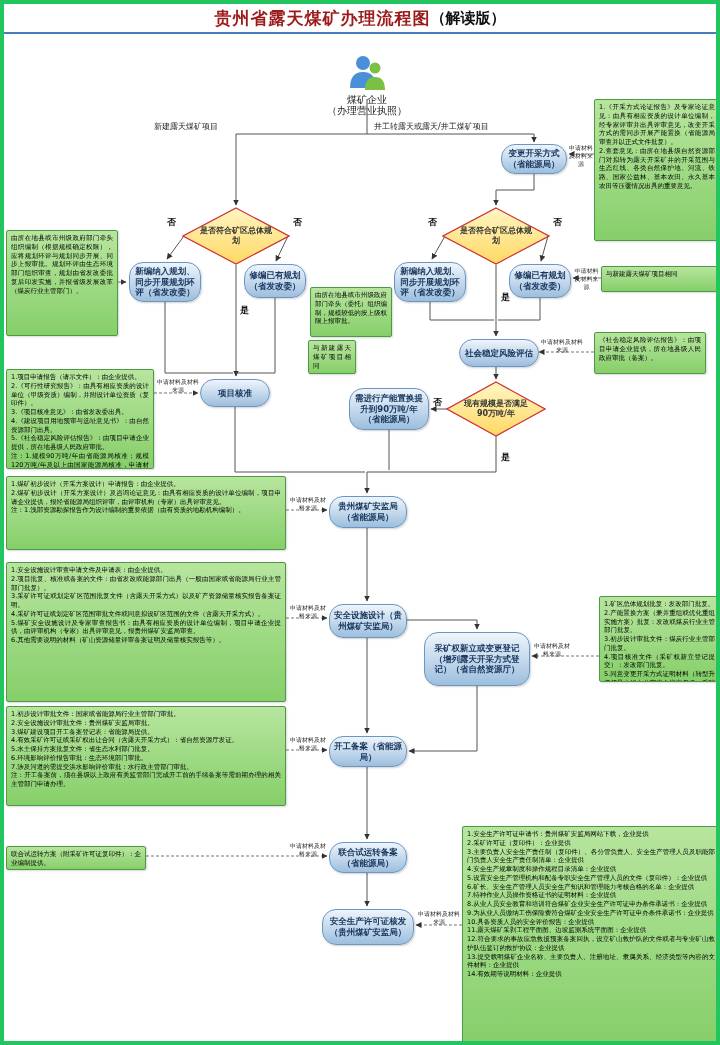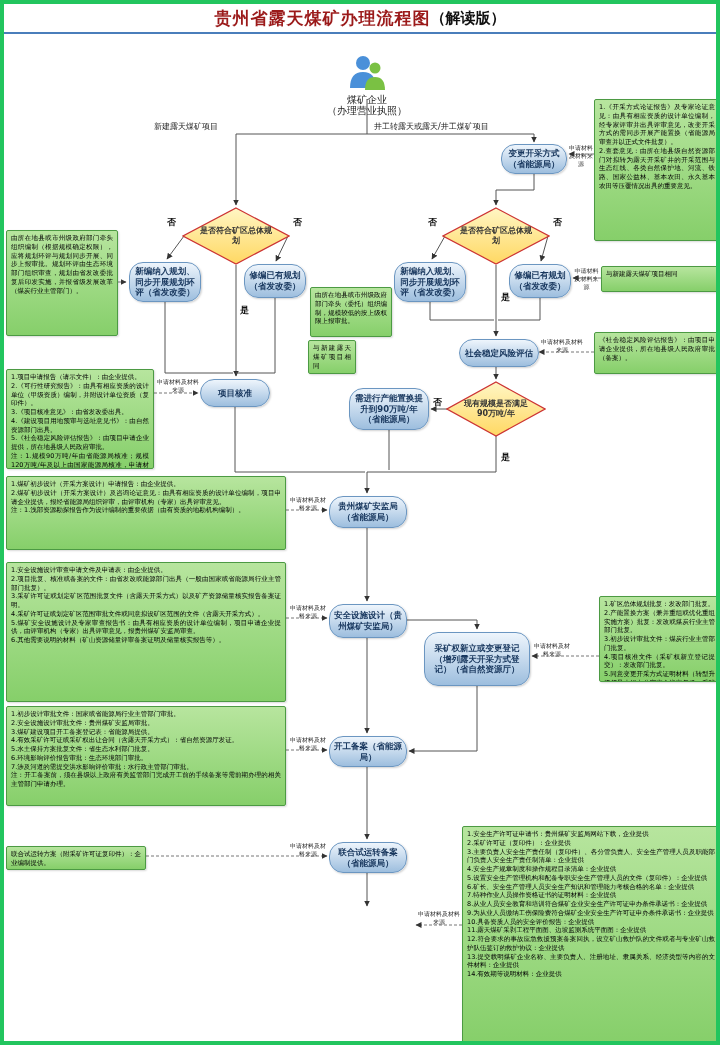--- a/index.html
+++ b/index.html
@@ -131,28 +131,29 @@
         <polygon points="50,1 99,28 50,55 1,28" fill="url(#diagrad)" stroke="#c33" stroke-width="1.2"></polygon>
       </svg>
     <div class="dtext">现有规模是否满足90万吨/年</div>
   </div>
 
   <div class="node" style="left:325px;top:492px;width:78px;height:32px">贵州煤矿安监局（省能源局）</div>
   <div class="node" style="left:325px;top:600px;width:78px;height:34px">安全设施设计（贵州煤矿安监局）</div>
   <div class="node" style="left:420px;top:628px;width:106px;height:54px">采矿权新立或变更登记（增列露天开采方式登记）（省自然资源厅）</div>
   <div class="node" style="left:325px;top:732px;width:78px;height:31px">开工备案（省能源局）</div>
   <div class="node" style="left:325px;top:838px;width:78px;height:31px">联合试运转备案（省能源局）</div>
+  <div class="node" style="left:318px;top:905px;width:92px;height:36px">安全生产许可证核发（贵州煤矿安监局）</div>
 
   <div class="green" style="left:590px;top:95px;width:126px;height:142px">1.《开采方式论证报告》及专家论证意见：由具有相应资质的设计单位编制，经专家评审并出具评审意见，改变开采方式的需同步开展产能置换（省能源局审查并以正式文件批复）。
 2.查套意见：由所在地县级自然资源部门对拟转为露天开采矿井的开采范围与生态红线、各类自然保护地、河流、铁路、国家公益林、基本农田、永久基本农田等压覆情况出具的重要意见。</div>
   <div class="green" style="left:306px;top:283px;width:82px;height:50px">由所在地县或市州级政府部门牵头（委托）组织编制，规模较低的按上级权限上报审批。</div>
   <div class="green" style="left:2px;top:226px;width:112px;height:106px">由所在地县或市州级政府部门牵头组织编制（根据规模确定权限），应将规划环评与规划同步开展、同步上报审批。规划环评由生态环境部门组织审查，规划由省发改委批复后印发实施，并报省级发展改革（煤炭行业主管部门）。</div>
   <div class="green" style="left:304px;top:336px;width:48px;height:34px">与新建露天煤矿项目相同</div>
   <div class="green" style="left:597px;top:262px;width:118px;height:26px">与新建露天煤矿项目相同</div>
-  <div class="green" style="left:590px;top:328px;width:126px;height:42px">《社会稳定风险评估报告》：由项目申请企业提供，所在地县级人民政府审批（备案）。</div>
+  <div class="green" style="left:590px;top:328px;width:112px;height:42px">《社会稳定风险评估报告》：由项目申请企业提供，所在地县级人民政府审批（备案）。</div>
   <div class="green" style="left:2px;top:365px;width:148px;height:100px">1.项目申请报告（请示文件）：由企业提供。
 2.《可行性研究报告》：由具有相应资质的设计单位（甲级资质）编制，并附设计单位资质（复印件）。
 3.《项目核准意见》：由省发改委出具。
 4.《建设项目用地预审与选址意见书》：由自然资源部门出具。
 5.《社会稳定风险评估报告》：由项目申请企业提供，所在地县级人民政府审批。
 注：1.规模90万吨/年由省能源局核准；规模120万吨/年及以上由国家能源局核准，申请材料以国家发改委、国家能源局有关规定为准；2.项目核准前须取得产能置换方案，变更或调整须经行业主管部门同意。</div>
   <div class="green" style="left:2px;top:472px;width:280px;height:74px">1.煤矿初步设计（开采方案设计）申请报告：由企业提供。
 2.煤矿初步设计（开采方案设计）及咨询论证意见：由具有相应资质的设计单位编制，项目申请企业提供，报经省能源局组织评审，由评审机构（专家）出具评审意见。
 注：1.浅部资源勘探报告作为设计编制的重要依据（由有资质的地勘机构编制）。</div>
   <div class="green" style="left:2px;top:558px;width:280px;height:140px">1.安全设施设计审查申请文件及申请表：由企业提供。

